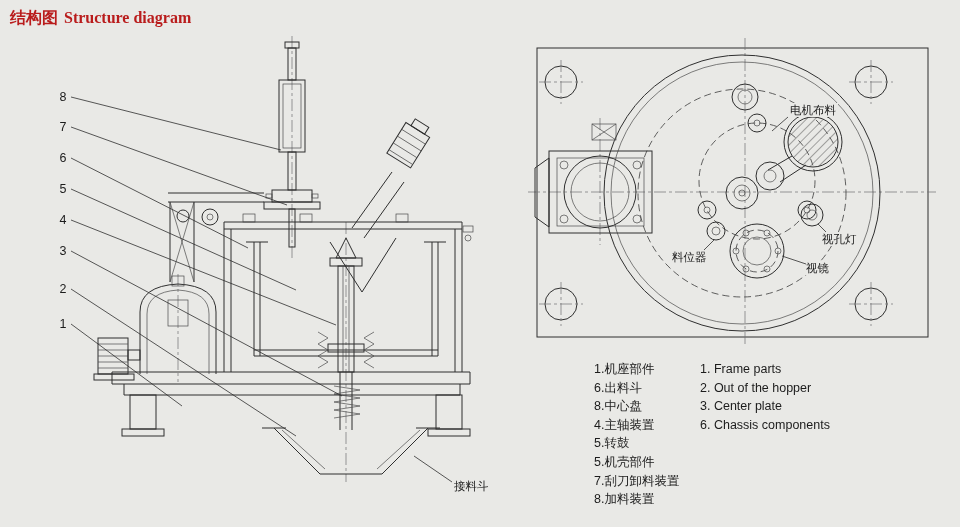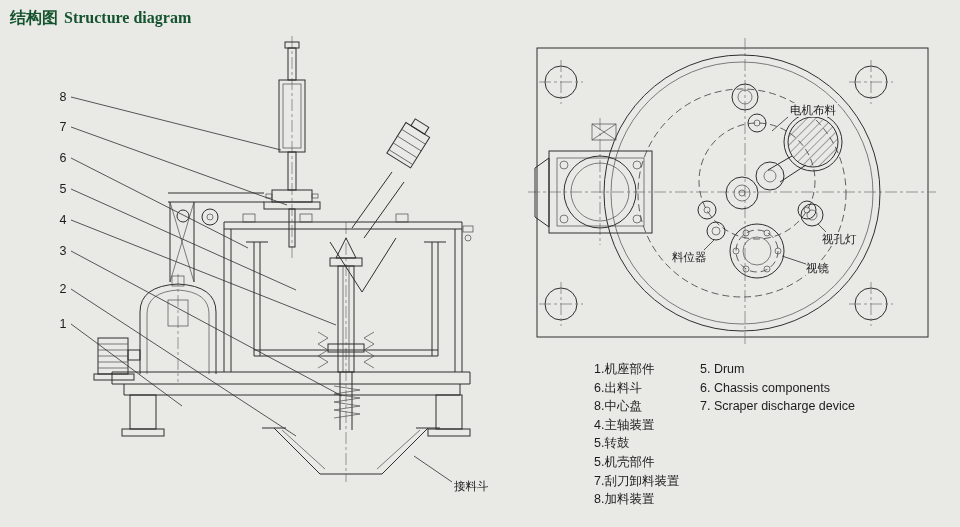--- a/index.html
+++ b/index.html
@@ -3,21 +3,21 @@
 <meta charset="utf-8">
 <style>
   html,body { margin:0; padding:0; }
   .stage {
     position:relative; width:960px; height:527px;
     background:#e9e9e6; overflow:hidden;
     font-family:"Liberation Sans", sans-serif;
   }
   svg.drawing { position:absolute; left:0; top:0; }
 
-  .title { position:absolute; left:10px; top:8px; font-weight:bold; font-size:16px; color:#14532d; }
+  .title { position:absolute; left:10px; top:8px; font-weight:bold; font-size:16px; color:#b91c1c; }
   .title .en { font-family:"Liberation Serif", serif; margin-left:6px; }
 
   .legend { position:absolute; left:594px; top:360px; display:flex; font-size:12.5px; color:#1c1c1c; }
   .legend .col { display:flex; flex-direction:column; }
   .legend .col.zh { width:106px; }
   .legend .row { line-height:18.6px; white-space:nowrap; }
 
   
   .ln  { fill:none; stroke:#2f2f2f; stroke-width:1; }
   .tn  { fill:none; stroke:#4a4a4a; stroke-width:0.7; }
@@ -335,19 +335,20 @@
       <div class="row">1.机座部件</div>
       <div class="row">6.出料斗</div>
       <div class="row">8.中心盘</div>
       <div class="row">4.主轴装置</div>
       <div class="row">5.转鼓</div>
       <div class="row">5.机壳部件</div>
       <div class="row">7.刮刀卸料装置</div>
       <div class="row">8.加料装置</div>
     </div>
     <div class="col en">
-      <div class="row">5. Drum</div>
+      <div class="row">1. Frame parts</div>
+      <div class="row">2. Out of the hopper</div>
+      <div class="row">3. Center plate</div>
       <div class="row">6. Chassis components</div>
-      <div class="row">7. Scraper discharge device</div>
     </div>
   </div>
 
 </div>
 
 </body></html>

